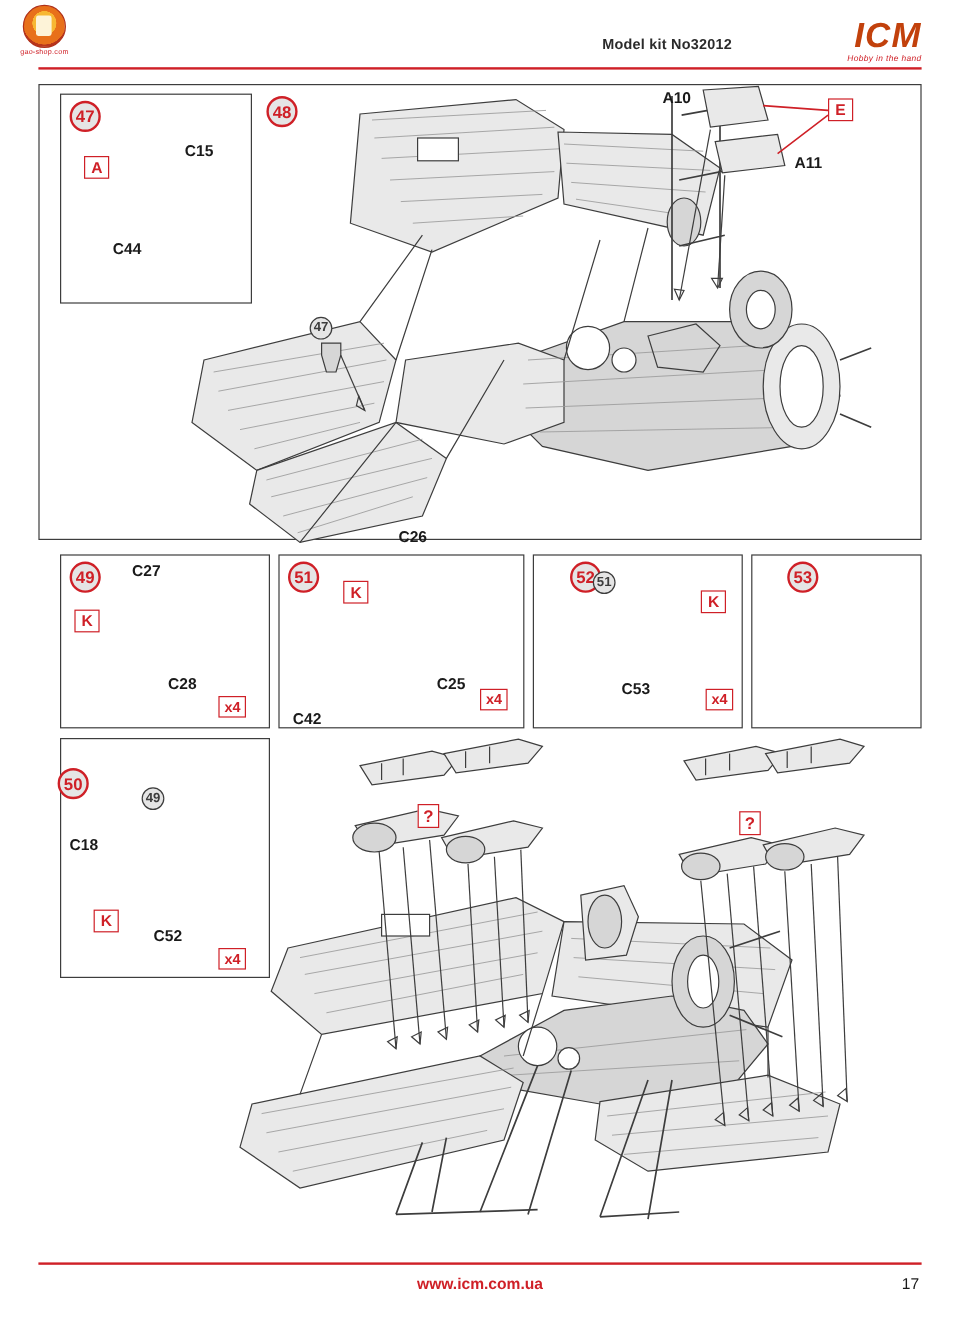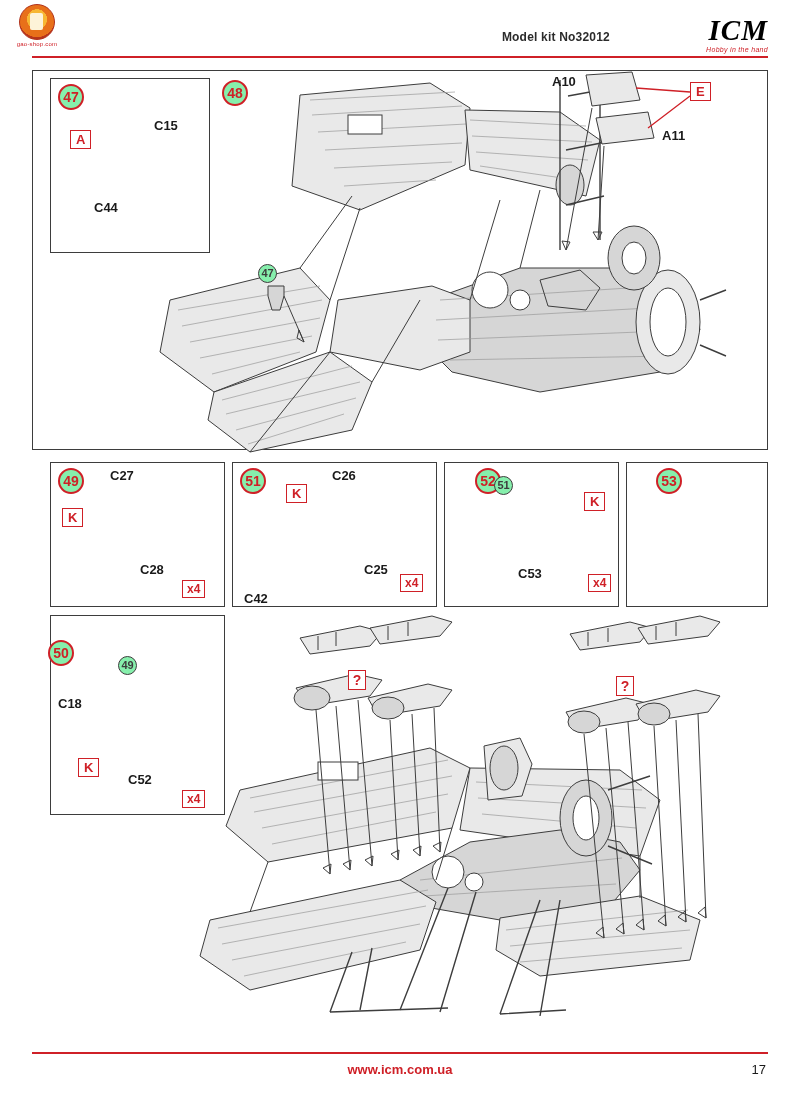--- a/index.html
+++ b/index.html
@@ -37,25 +37,25 @@
     letter-spacing: .2px;
   }
   
   .icm-logo {
     position: absolute;
     right: 32px; top: 16px;
     width: 150px; height: 44px;
     text-align: right;
   }
   .icm-word {
-    font-family: Liberation Serif, serif;
+    font-family: Liberation Sans, sans-serif;
     font-weight: bold;
     font-style: italic;
     font-size: 29px;
-    color: #000000;
+    color: #c2410c;
     letter-spacing: 1px;
     line-height: 29px;
   }
   .icm-tag {
     font-size: 7px;
     font-style: italic;
     color: #cf2027;
     letter-spacing: .3px;
     margin-top: 1px;
   }
@@ -131,21 +131,21 @@
   .step {
     position: absolute;
     width: 26px; height: 26px;
     border: 2px solid #cf2027;
     border-radius: 50%;
     color: #cf2027;
     font-size: 14px;
     font-weight: bold;
     text-align: center;
     line-height: 23px;
-    background: #86efac;
+    background: #e5e5e5;
     box-sizing: border-box;
   }
   .step.small {
     width: 19px; height: 19px;
     border: 1.4px solid #3d3d3d;
     color: #3d3d3d;
     font-size: 11px;
     line-height: 17px;
   }
   
@@ -458,21 +458,21 @@
 <div class="pbox" style="left:286px; top:484px;">K</div>
 <div class="pbox" style="left:584px; top:492px;">K</div>
 <div class="pbox" style="left:78px;  top:758px;">K</div>
 
 <div class="plabel" style="left:154px; top:118px;">C15</div>
 <div class="plabel" style="left:94px;  top:200px;">C44</div>
 <div class="plabel" style="left:552px; top:74px;">A10</div>
 <div class="plabel" style="left:662px; top:128px;">A11</div>
 <div class="plabel" style="left:110px; top:468px;">C27</div>
 <div class="plabel" style="left:140px; top:562px;">C28</div>
-<div class="plabel" style="left:332px; top:468px;">C26</div>
+<div class="plabel" style="left:332px; top:440px;">C26</div>
 <div class="plabel" style="left:244px; top:591px;">C42</div>
 <div class="plabel" style="left:364px; top:562px;">C25</div>
 <div class="plabel" style="left:518px; top:566px;">C53</div>
 <div class="plabel" style="left:58px;  top:696px;">C18</div>
 <div class="plabel" style="left:128px; top:772px;">C52</div>
 
 <div class="qty" style="left:182px; top:580px;">x4</div>
 <div class="qty" style="left:400px; top:574px;">x4</div>
 <div class="qty" style="left:588px; top:574px;">x4</div>
 <div class="qty" style="left:182px; top:790px;">x4</div>

